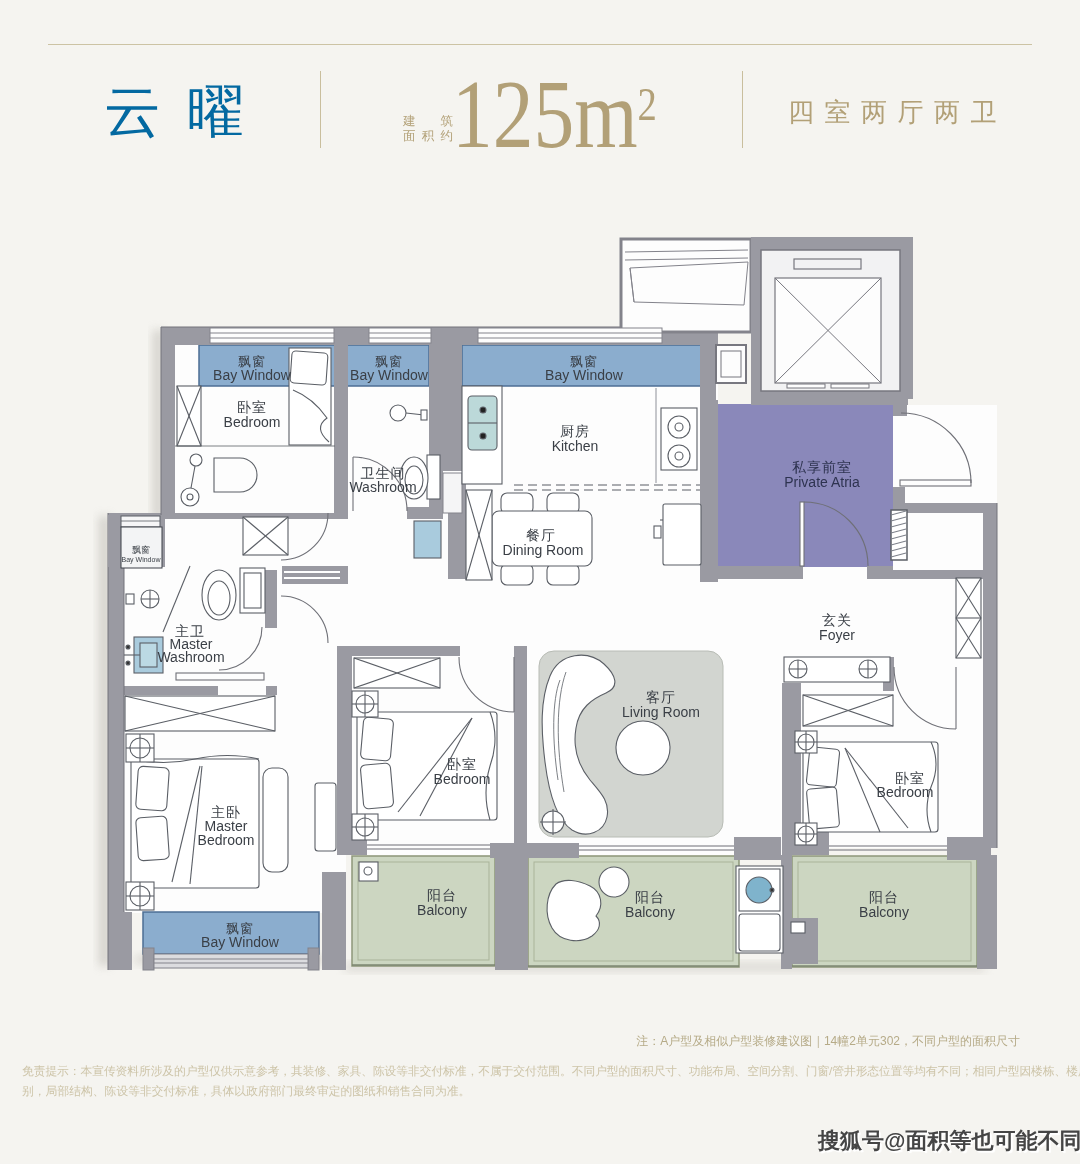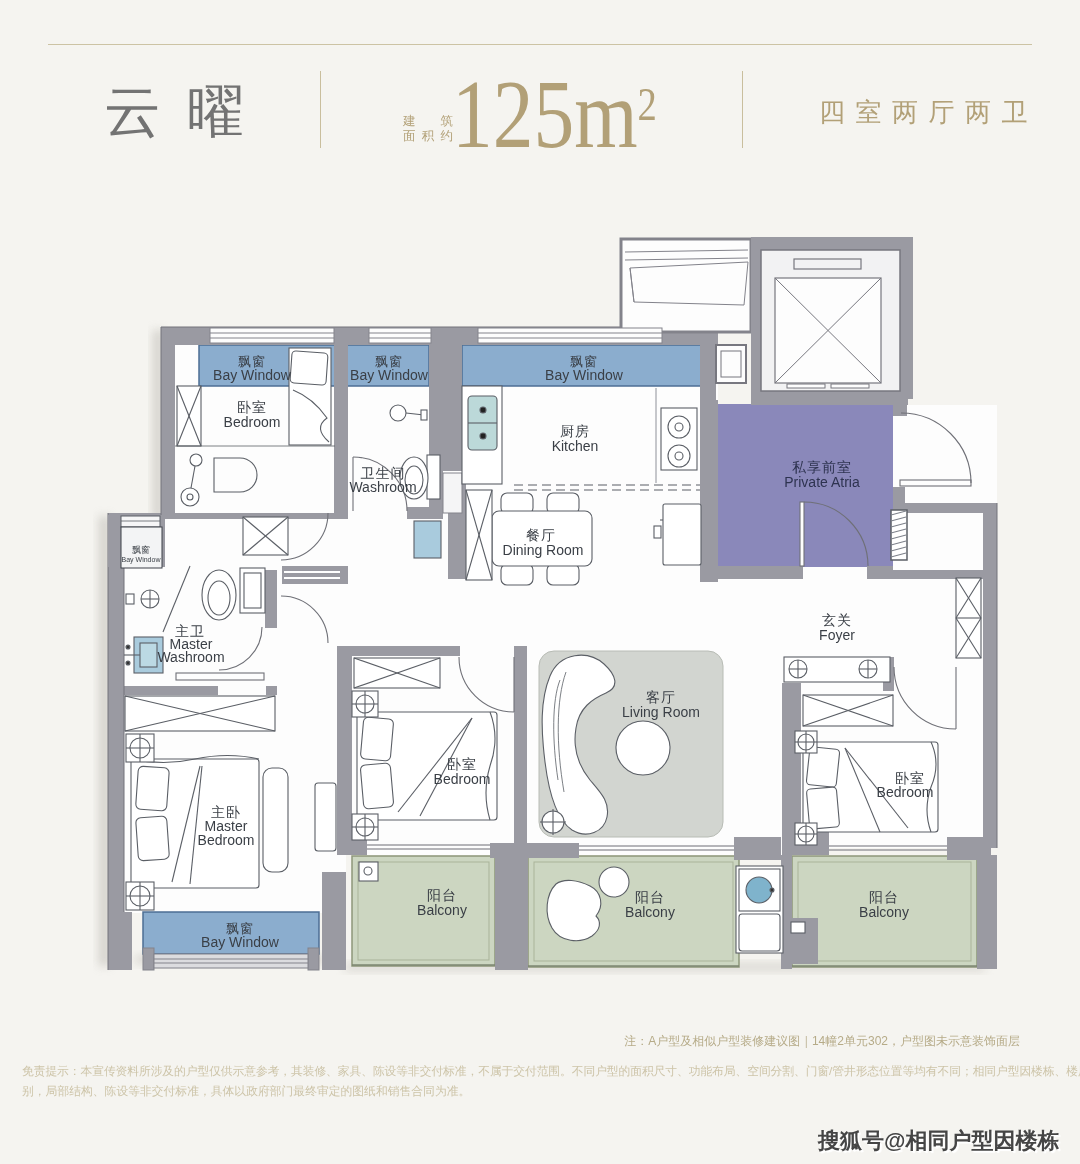--- a/index.html
+++ b/index.html
@@ -6,41 +6,41 @@
   html,body{margin:0;padding:0;}
   body{width:1080px;height:1164px;background:#f5f4f0;position:relative;overflow:hidden;
        font-family:"Liberation Sans",sans-serif;}
   .abs{position:absolute;}
 </style>
 </head>
 <body>
 
 <div class="abs" style="left:48px;top:44px;width:984px;height:1px;background:#ccc3a4;"></div>
 
-<div class="abs" style="left:104px;top:82px;height:64px;font-family:'Liberation Serif',serif;font-size:57px;line-height:60px;color:#737373;letter-spacing:26px;white-space:nowrap;">云曜</div>
+<div class="abs" style="left:104px;top:82px;height:64px;font-family:'Liberation Serif',serif;font-size:57px;line-height:60px;color:#0369a1;letter-spacing:26px;white-space:nowrap;">云曜</div>
 
 <div class="abs" style="left:320px;top:71px;width:1px;height:77px;background:#c9be9d;"></div>
 
 <div class="abs" style="left:403px;top:114px;width:52px;font-size:12.5px;color:#b2a077;line-height:15px;">
   <div style="display:flex;justify-content:space-between;width:50px;">
       <span>建</span>
       <span>筑</span>
     </div>
   <div style="display:flex;justify-content:space-between;width:50px;">
       <span>面</span>
       <span>积</span>
       <span>约</span>
     </div>
 </div>
 
 <div class="abs" style="left:452px;top:56px;width:260px;height:100px;font-family:'Liberation Serif',serif;color:#b2a077;font-size:97px;line-height:97px;letter-spacing:0px;transform:scaleX(0.84);transform-origin:left top;white-space:nowrap;">125m<span style="font-size:46px;vertical-align:27px;">2</span></div>
 
 <div class="abs" style="left:742px;top:71px;width:1px;height:77px;background:#c9be9d;"></div>
 
-<div class="abs" style="left:819px;top:95px;font-size:26px;color:#b2a077;letter-spacing:10.5px;white-space:nowrap;">四室两厅两卫</div>
+<div class="abs" style="left:788px;top:95px;font-size:26px;color:#b2a077;letter-spacing:10.5px;white-space:nowrap;">四室两厅两卫</div>
 
 <svg class="abs" style="left:0;top:0;" width="1080" height="1164" viewBox="0 0 1080 1164">
 <defs>
   <filter id="blur6" x="-50%" y="-50%" width="200%" height="200%">
         <feGaussianBlur stdDeviation="5"></feGaussianBlur>
       </filter>
   <filter id="sh" x="-20%" y="-20%" width="140%" height="140%">
     <feDropShadow dx="-5" dy="5" stdDeviation="5" flood-color="#8a8a85" flood-opacity="0.45"></feDropShadow>
   </filter>
 </defs>
@@ -611,19 +611,19 @@
 
 <text x="650" y="902" font-size="14" letter-spacing="1">阳台</text>
 <text x="650" y="917" font-size="14">Balcony</text>
 
 <text x="884" y="902" font-size="14" letter-spacing="1">阳台</text>
 <text x="884" y="917" font-size="14">Balcony</text>
 </g>
 
 </svg>
 
-<div class="abs" style="right:60px;top:1033px;font-size:12px;color:#b6ab88;letter-spacing:0px;white-space:nowrap;">注：A户型及相似户型装修建议图｜14幢2单元302，户型图未示意装饰面层</div>
+<div class="abs" style="right:60px;top:1033px;font-size:12px;color:#b6ab88;letter-spacing:0px;white-space:nowrap;">注：A户型及相似户型装修建议图｜14幢2单元302，不同户型的面积尺寸</div>
 
 <div class="abs" style="left:22px;top:1064px;font-size:11.8px;color:#cdc4a8;white-space:nowrap;letter-spacing:-0.1px;">免责提示：本宣传资料所涉及的户型仅供示意参考，其装修、家具、陈设等非交付标准，不属于交付范围。不同户型的面积尺寸、功能布局、空间分割、门窗/管井形态位置等均有不同；相同户型因楼栋、楼层、单元等差</div>
 
 <div class="abs" style="left:22px;top:1084px;font-size:11.8px;color:#cdc4a8;white-space:nowrap;">别，局部结构、陈设等非交付标准，具体以政府部门最终审定的图纸和销售合同为准。</div>
 
-<div class="abs" style="left:818px;top:1126px;font-size:22px;font-weight:bold;color:#454545;letter-spacing:0px;text-shadow:1px 1px 0 #ffffff,2px 2px 1px #ffffff;white-space:nowrap;">搜狐号@相同户型因楼栋</div>
+<div class="abs" style="left:818px;top:1126px;font-size:22px;font-weight:bold;color:#454545;letter-spacing:0px;text-shadow:1px 1px 0 #ffffff,2px 2px 1px #ffffff;white-space:nowrap;">搜狐号@面积等也可能不同</div>
 
 </body></html>

